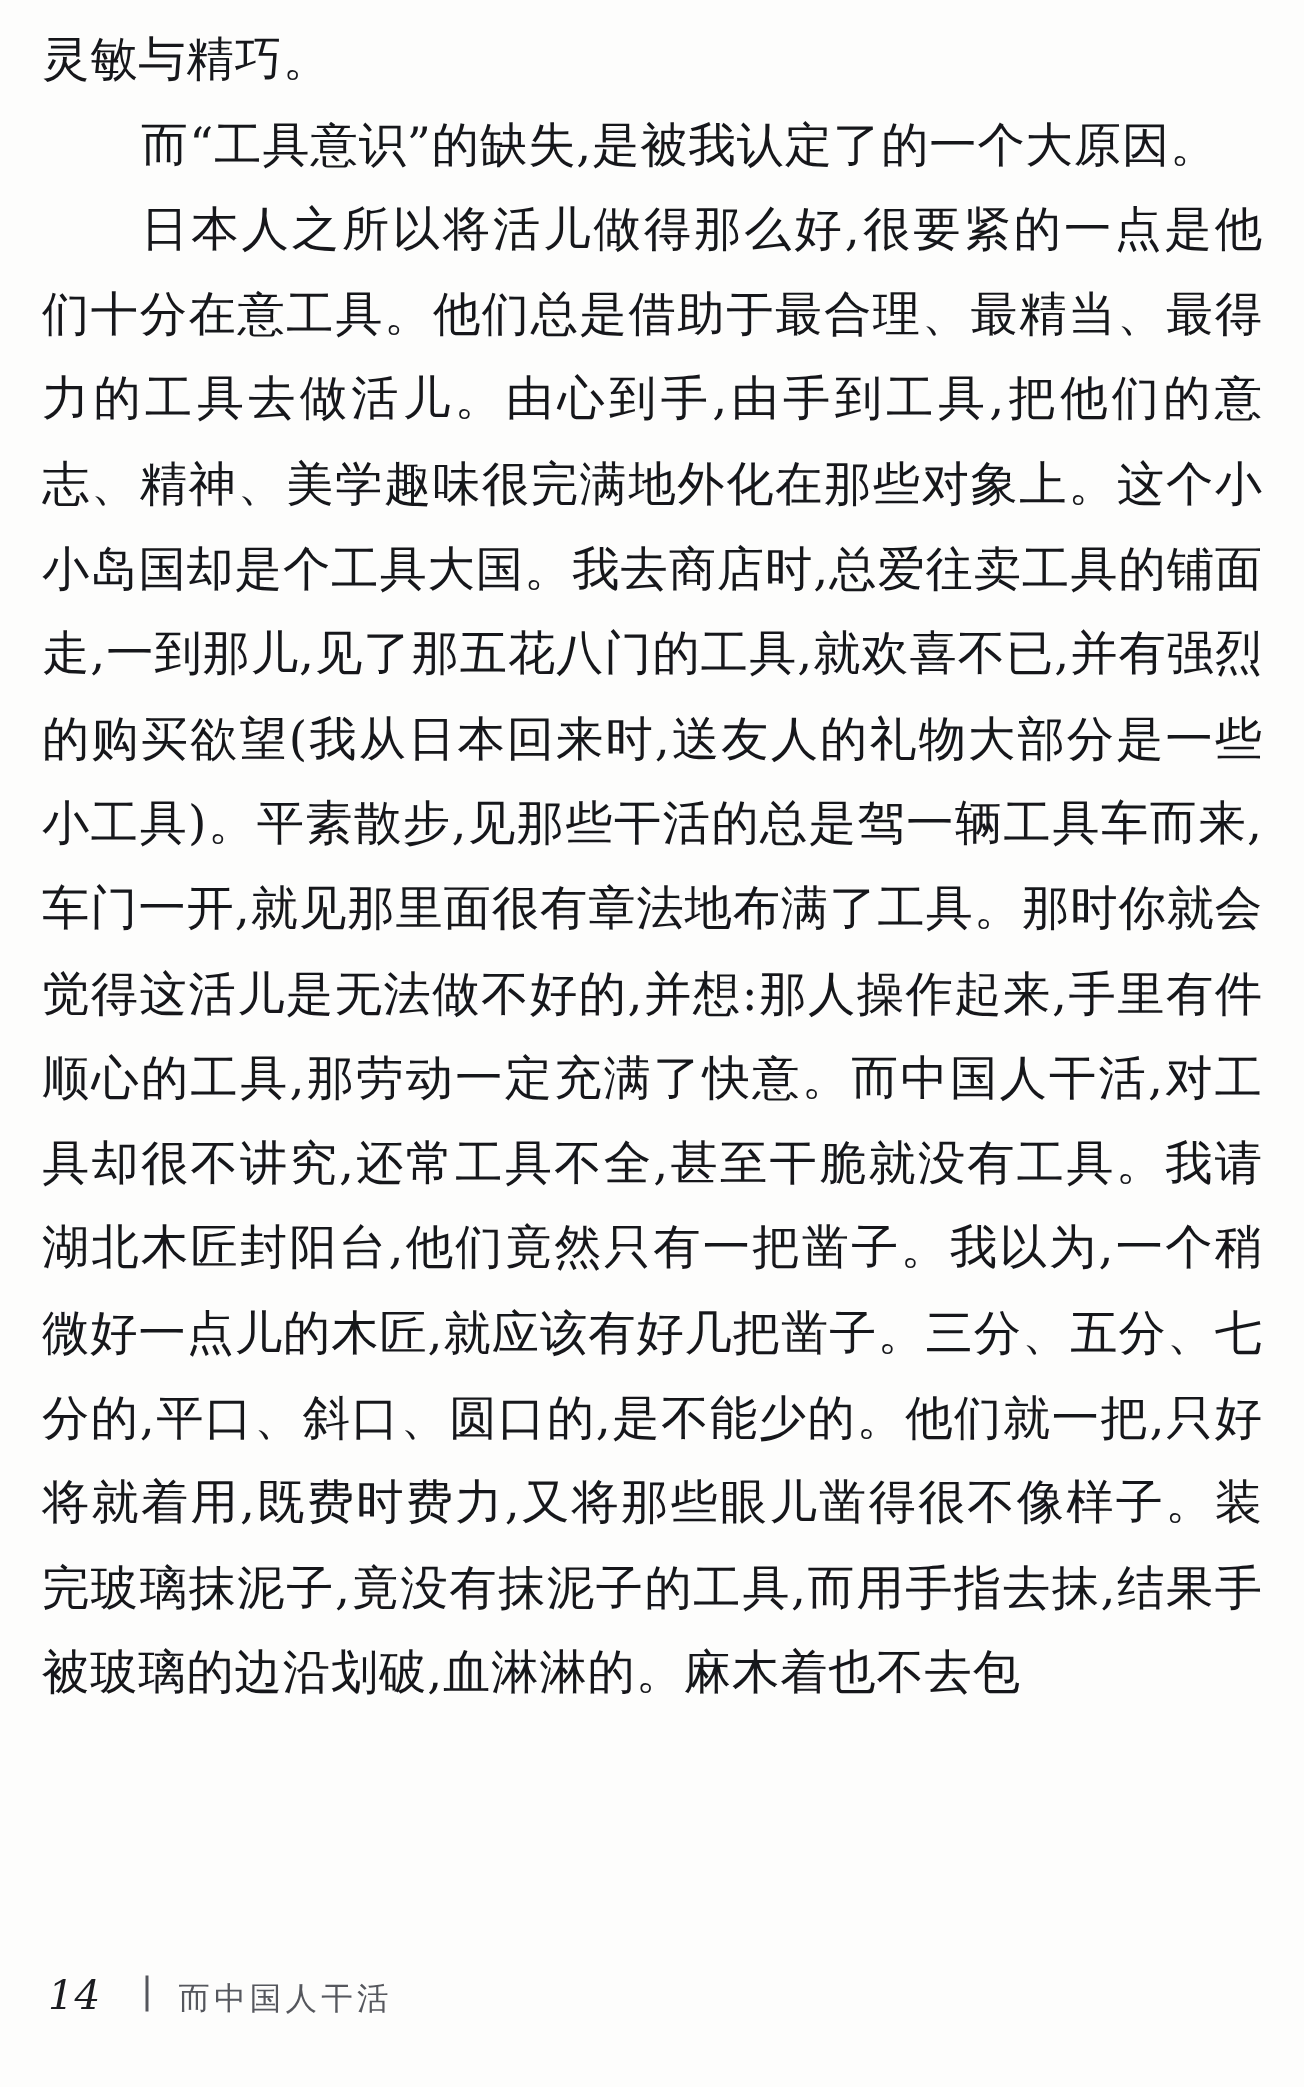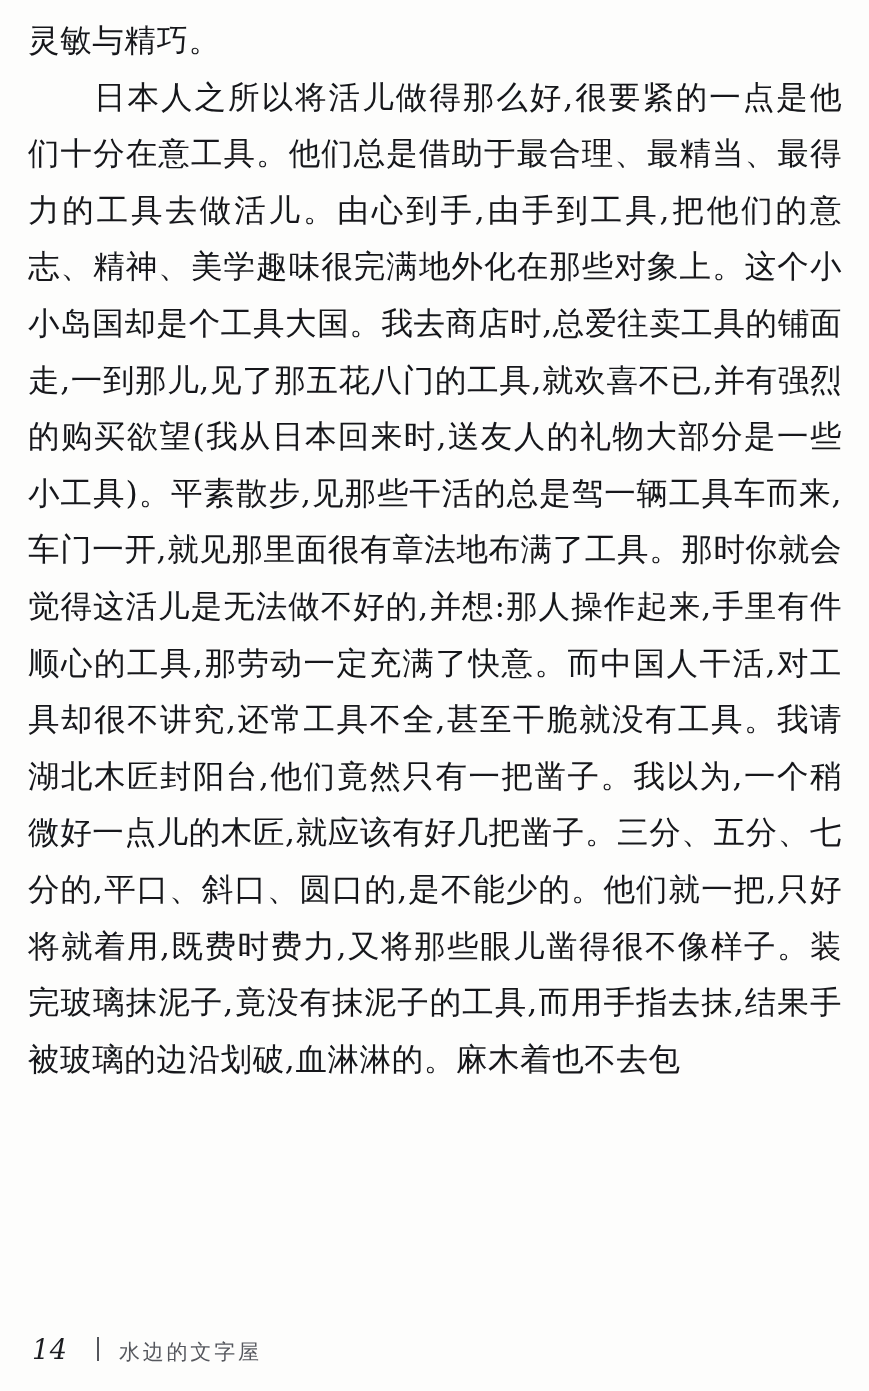--- a/index.html
+++ b/index.html
@@ -49,21 +49,21 @@
   }
 
   .para.indent {
     text-indent: 66px;
   }
 
   
   .footer {
     position: absolute;
     left: 32px;
-    bottom: 28px;
+    bottom: 47px;
     display: flex;
     align-items: baseline;
     gap: 0px;
   }
 
   .folio {
     font-family: "DejaVu Serif", "Liberation Serif", serif;
     font-style: italic;
     font-size: 27px;
     color: #1b1c20;
@@ -89,22 +89,23 @@
     line-height: 1;
   }
 </style>
 </head>
 <body>
 
 <div class="page">
 
   <div class="text-block">
     <p class="para">灵敏与精巧。</p>
+    <p class="para indent">而“工具意识”的缺失,是被我认定了的一个大原因。</p>
     <p class="para indent">日本人之所以将活儿做得那么好,很要紧的一点是他们十分在意工具。他们总是借助于最合理、最精当、最得力的工具去做活儿。由心到手,由手到工具,把他们的意志、精神、美学趣味很完满地外化在那些对象上。这个小小岛国却是个工具大国。我去商店时,总爱往卖工具的铺面走,一到那儿,见了那五花八门的工具,就欢喜不已,并有强烈的购买欲望(我从日本回来时,送友人的礼物大部分是一些小工具)。平素散步,见那些干活的总是驾一辆工具车而来,车门一开,就见那里面很有章法地布满了工具。那时你就会觉得这活儿是无法做不好的,并想:那人操作起来,手里有件顺心的工具,那劳动一定充满了快意。而中国人干活,对工具却很不讲究,还常工具不全,甚至干脆就没有工具。我请湖北木匠封阳台,他们竟然只有一把凿子。我以为,一个稍微好一点儿的木匠,就应该有好几把凿子。三分、五分、七分的,平口、斜口、圆口的,是不能少的。他们就一把,只好将就着用,既费时费力,又将那些眼儿凿得很不像样子。装完玻璃抹泥子,竟没有抹泥子的工具,而用手指去抹,结果手被玻璃的边沿划破,血淋淋的。麻木着也不去包</p>
   </div>
 
   <div class="footer">
     <span class="folio">14</span>
     <span class="folio-rule"></span>
-    <span class="running-title">水边的文字屋</span>
+    <span class="running-title">而中国人干活</span>
   </div>
 
 </div>
 
 </body></html>

